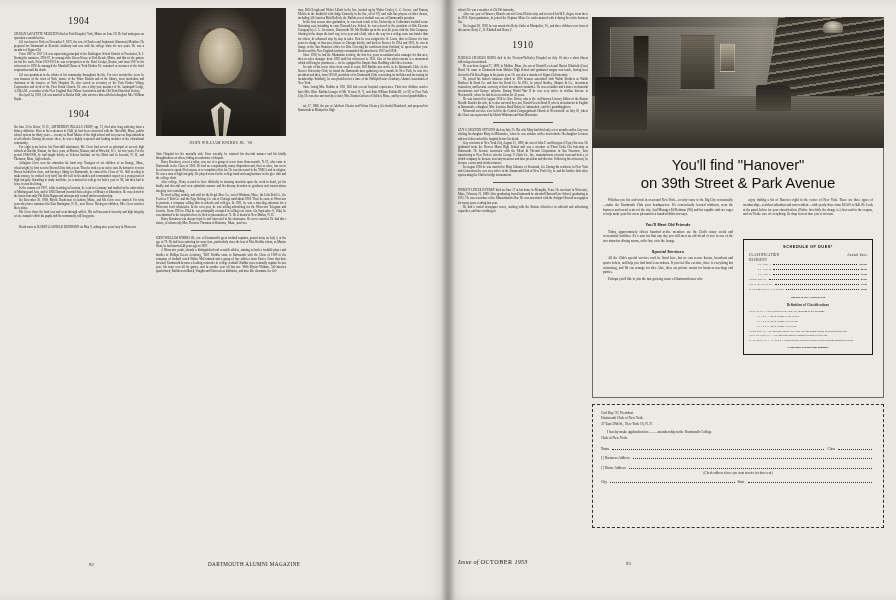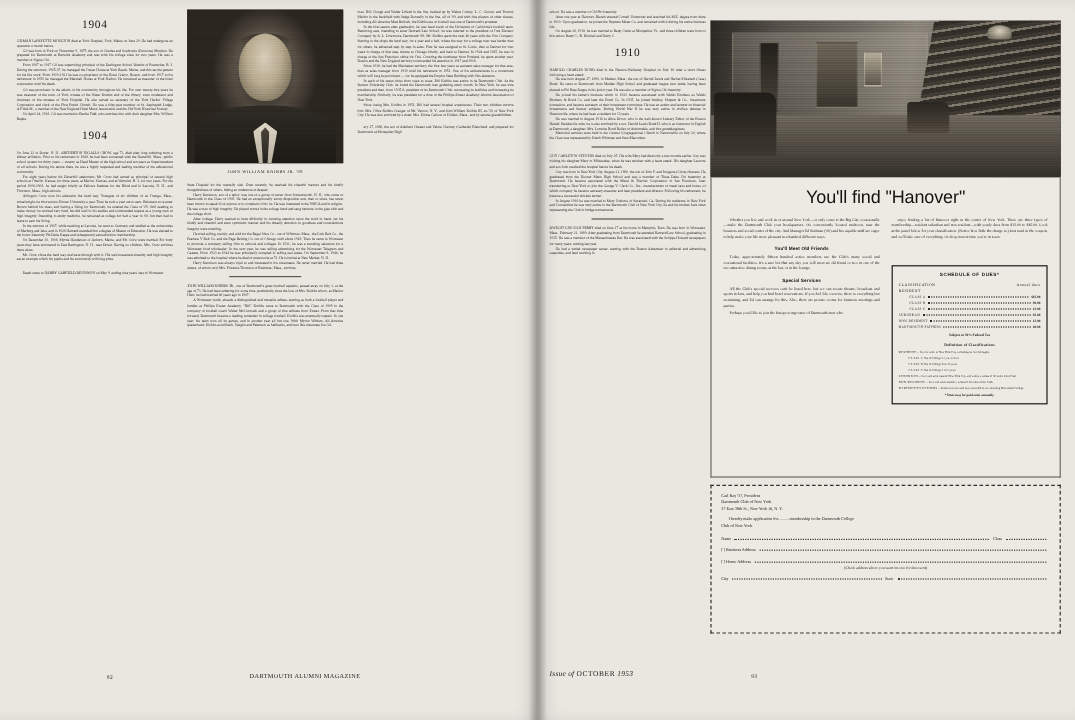--- a/index.html
+++ b/index.html
@@ -329,20 +329,21 @@
       <div class="floor"></div>
       <div class="chairL"></div>
       <div class="chairR"></div>
       <div class="lamp"></div>
       <div class="grain"></div>
     </div>
 
     <div class="adbox" style="left:144px; top:148px; width:292px; height:250px; padding:8px 10px 0 10px;">
       <div class="adhead">
         <div class="l1">You'll find "Hanover"</div>
+        <div class="l2">on 39th Street &amp; Park Avenue</div>
       </div>
 
       <div class="adcols">
         <div class="adcol" style="width:130px;">
           <p>Whether you live and work in or around New York—or only come to the Big City occasionally—make the Dartmouth Club your headquarters. It's conveniently located midtown, near the business and social center of the city. And Manager Ed Redman ('06) and his capable staff are eager to help make your life more pleasant in a hundred different ways.</p>
           <div class="adsub">You'll Meet Old Friends</div>
           <p>Today, approximately fifteen hundred active members use the Club's many social and recreational facilities. It's a sure bet that any day you will meet an old friend or two in one of the two attractive dining rooms, at the bar, or in the lounge.</p>
           <div class="adsub">Special Services</div>
           <p>All the Club's special services can't be listed here, but we can secure theatre, broadcast and sports tickets, and help you find hotel reservations. If you feel like exercise, there is everything but swimming, and Ed can arrange for this. Also, there are private rooms for business meetings and parties.</p>
           <p>Perhaps you'd like to join the fast growing roster of Dartmouth men who</p>

